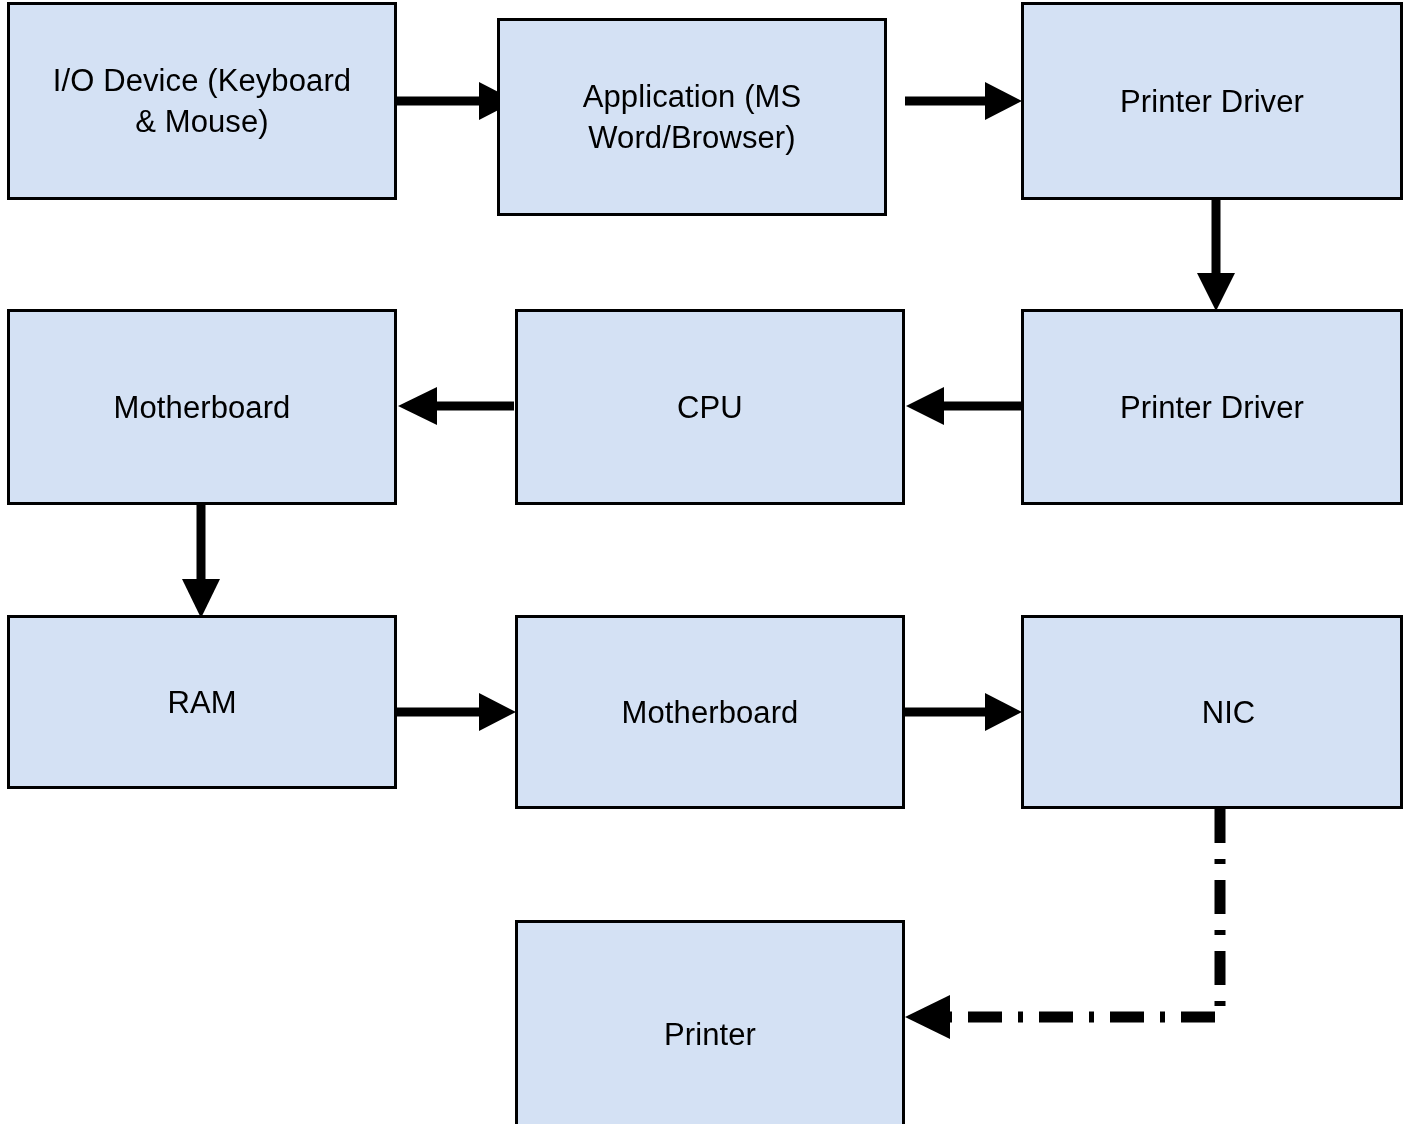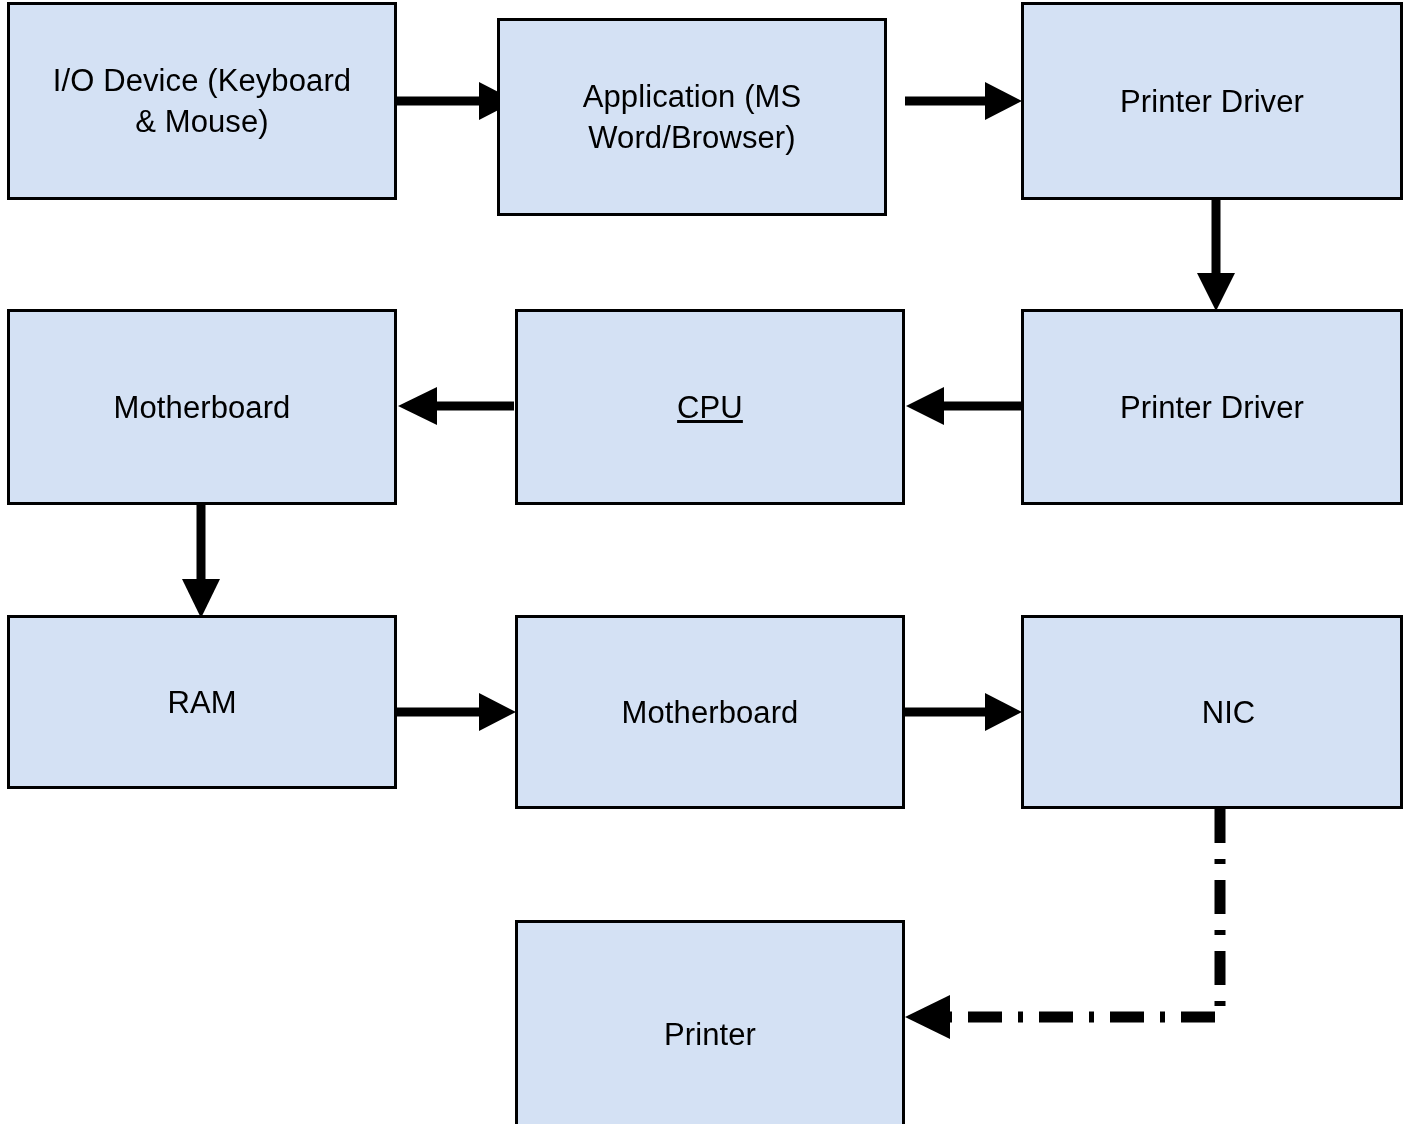--- a/index.html
+++ b/index.html
@@ -42,21 +42,21 @@
     padding: 0 14px;
     white-space: pre-line;
     letter-spacing: 0.1px;
   }
   
   #node-io       { left: 7px;    top: 2px;    width: 390px; height: 198px; justify-content: center; }
   #node-app      { left: 497px;  top: 2px;    width: 390px; height: 198px; margin-top: 16px; }
   #node-drv1     { left: 1021px; top: 2px;    width: 382px; height: 198px; }
   
   #node-mb1      { left: 7px;    top: 309px;  width: 390px; height: 196px; }
-  #node-cpu      { left: 515px;  top: 309px;  width: 390px; height: 196px; text-decoration: underline; }
+  #node-cpu      { left: 515px;  top: 309px;  width: 390px; height: 196px; }
   #node-drv2     { left: 1021px; top: 309px;  width: 382px; height: 196px; }
   
   #node-ram      { left: 7px;    top: 615px;  width: 390px; height: 174px; }
   #node-mb2      { left: 515px;  top: 615px;  width: 390px; height: 194px; }
   #node-nic      { left: 1021px; top: 615px;  width: 382px; height: 194px; padding-left: 33px; }
   
   #node-printer  { left: 515px;  top: 920px;  width: 390px; height: 228px; }
 </style>
 </head>
 <body>

